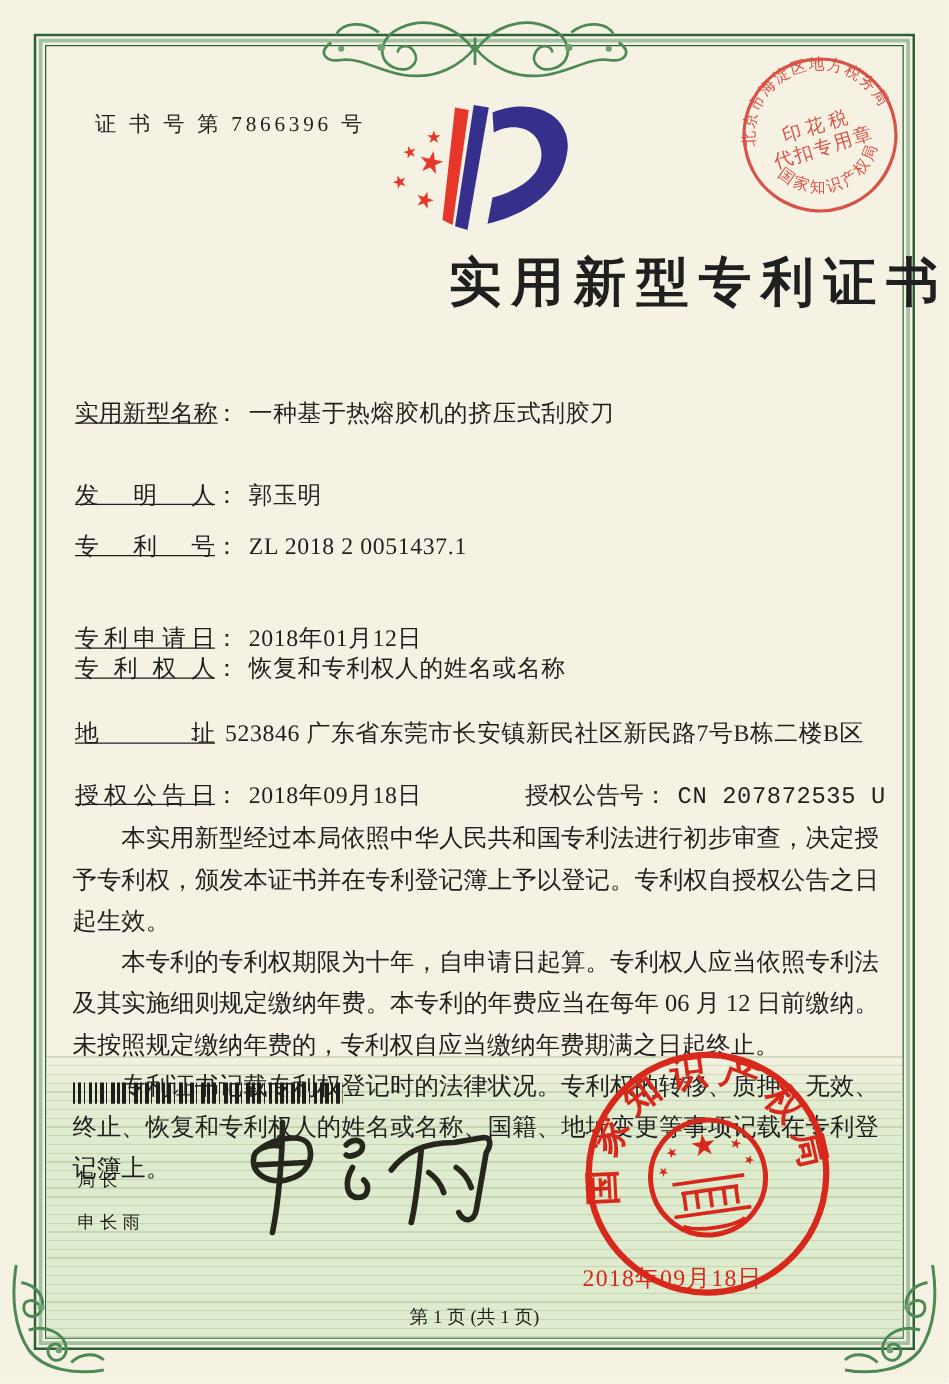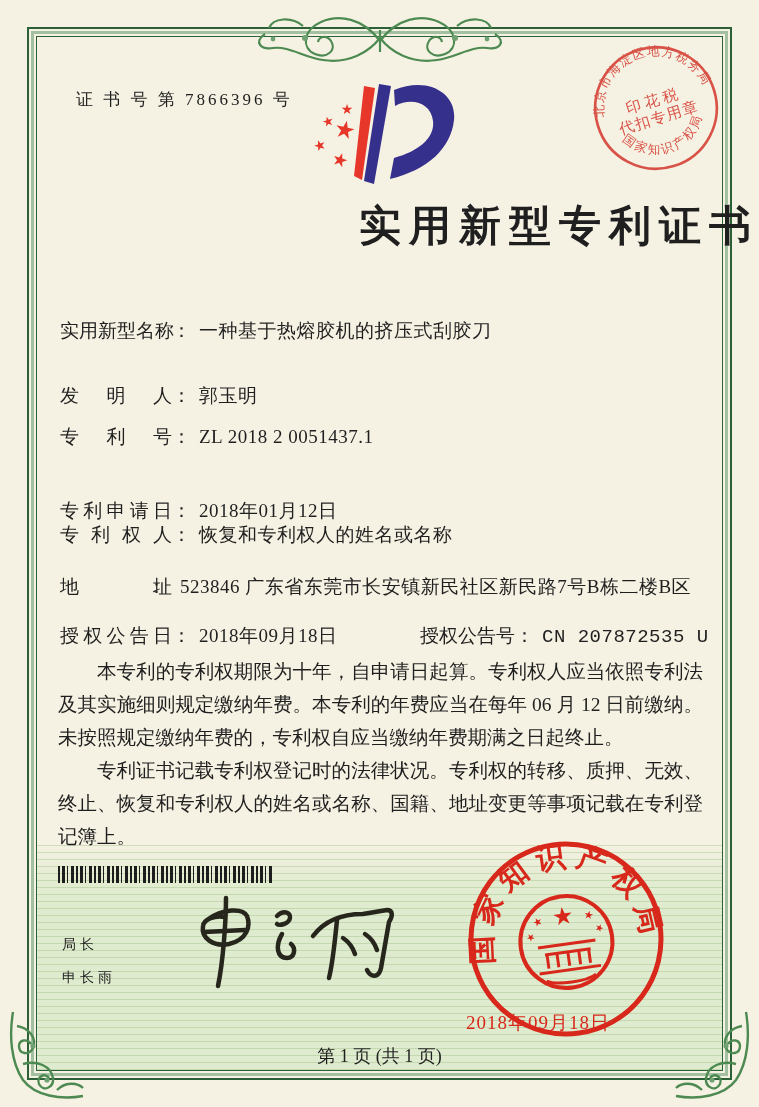--- a/index.html
+++ b/index.html
@@ -18,21 +18,21 @@
 
   .logo{position:absolute;left:314px;top:80px;width:150px;height:112px;}
   .logo text{font-family:"DejaVu Sans",sans-serif;fill:#e6372a;}
 
   .title{position:absolute;left:0;top:198px;width:100%;text-align:right;
          font-size:42px;font-weight:700;letter-spacing:8px;}
 
   .fields{position:absolute;left:60px;top:0;width:640px;}
   .frow{position:absolute;left:0;font-size:19px;white-space:nowrap;}
   .frow.wrap{white-space:normal;width:632px;padding-left:25px;text-indent:-25px;}
-  .flabel{display:inline-block;width:112px;text-align:justify;text-align-last:justify;text-indent:0;}
+  .flabel{display:inline-block;width:112px;text-align:justify;text-align-last:justify;text-indent:0;text-decoration:underline;}
   .fcolon{display:inline-block;margin-right:8px;}
   .fvalue{letter-spacing:0.5px;}
   .frow2{position:absolute;font-size:19px;white-space:nowrap;font-family:Liberation Mono, monospace;}
 
   .body-text{position:absolute;left:58px;top:655px;width:645px;
              font-size:19.5px;line-height:33px;text-align:justify;}
   .body-text p{margin:0;text-indent:2em;}
 
   
   .green-zone{
@@ -51,21 +51,21 @@
   }
   .officer{position:absolute;left:62px;top:928px;font-size:14px;letter-spacing:4px;line-height:33px;
            font-family:"Liberation Sans","DejaVu Sans",sans-serif;}
   .signature{position:absolute;left:185px;top:882px;width:225px;height:125px;}
 
   .seal{position:absolute;left:465px;top:838px;width:202px;height:202px;transform:rotate(-8deg);}
   .seal-date{position:absolute;left:466px;top:1010px;width:200px;font-size:19px;color:#d8281c;
              letter-spacing:1px;white-space:nowrap;}
   .tax-stamp{position:absolute;left:590px;top:42px;width:132px;height:132px;transform:rotate(-17deg);opacity:0.92;}
 
-  .footer{position:absolute;left:0;top:1044px;width:100%;text-align:center;font-size:18px;}
+  .footer{position:absolute;left:0;top:1044px;width:100%;text-align:center;font-size:15px;}
 
   .ornament-top{position:absolute;left:243px;top:8px;width:274px;height:66px;}
   .corner{position:absolute;width:86px;height:96px;}
   .corner.left{left:3px;top:1006px;}
   .corner.right{right:3px;top:1006px;transform:scaleX(-1);}
 </style>
 </head>
 <body>
 
 <div class="page">
@@ -170,20 +170,21 @@
     </div>
     <div class="frow" style="top:623px">
       <span class="flabel">授权公告日</span><span class="fcolon">：</span><span class="fvalue">2018年09月18日</span>
     </div>
     <div class="frow2" style="left:360px;top:623px">
       <span>授权公告号</span><span class="fcolon">：</span><span class="fvalue">CN 207872535 U</span>
     </div>
   </div>
 
   <div class="body-text">
+    <p>本实用新型经过本局依照中华人民共和国专利法进行初步审查，决定授予专利权，颁发本证书并在专利登记簿上予以登记。专利权自授权公告之日起生效。</p>
     <p>本专利的专利权期限为十年，自申请日起算。专利权人应当依照专利法及其实施细则规定缴纳年费。本专利的年费应当在每年 06 月 12 日前缴纳。未按照规定缴纳年费的，专利权自应当缴纳年费期满之日起终止。</p>
     <p>专利证书记载专利权登记时的法律状况。专利权的转移、质押、无效、终止、恢复和专利权人的姓名或名称、国籍、地址变更等事项记载在专利登记簿上。</p>
   </div>
 
   <div class="barcode"></div>
 
   <div class="officer">
     <div>局长</div>
     <div>申长雨</div>
   </div>

